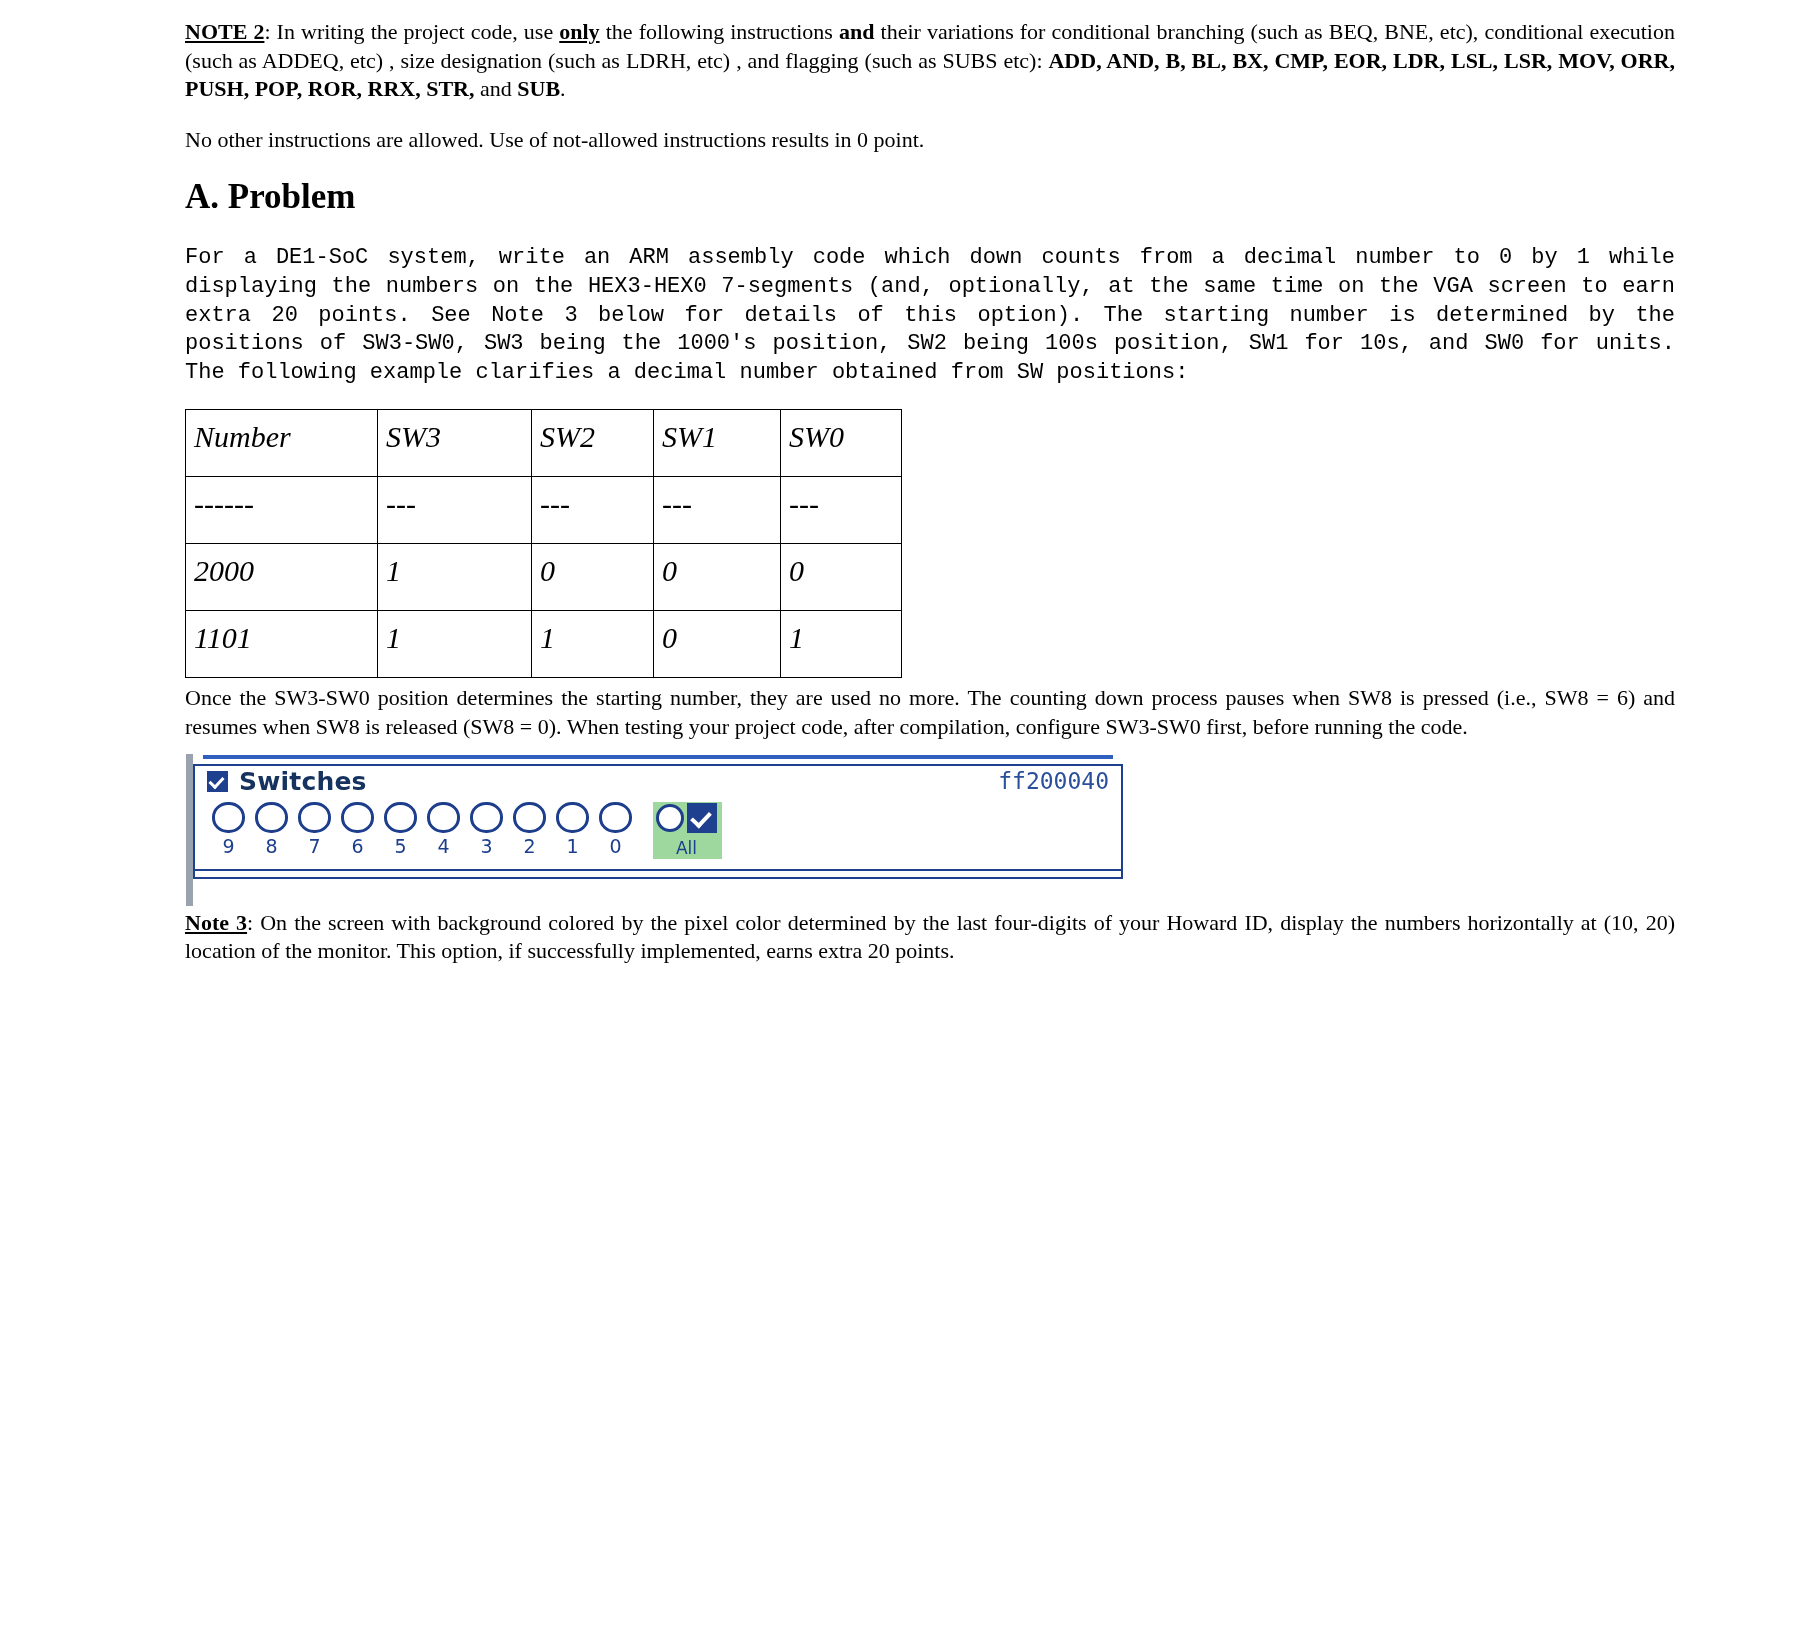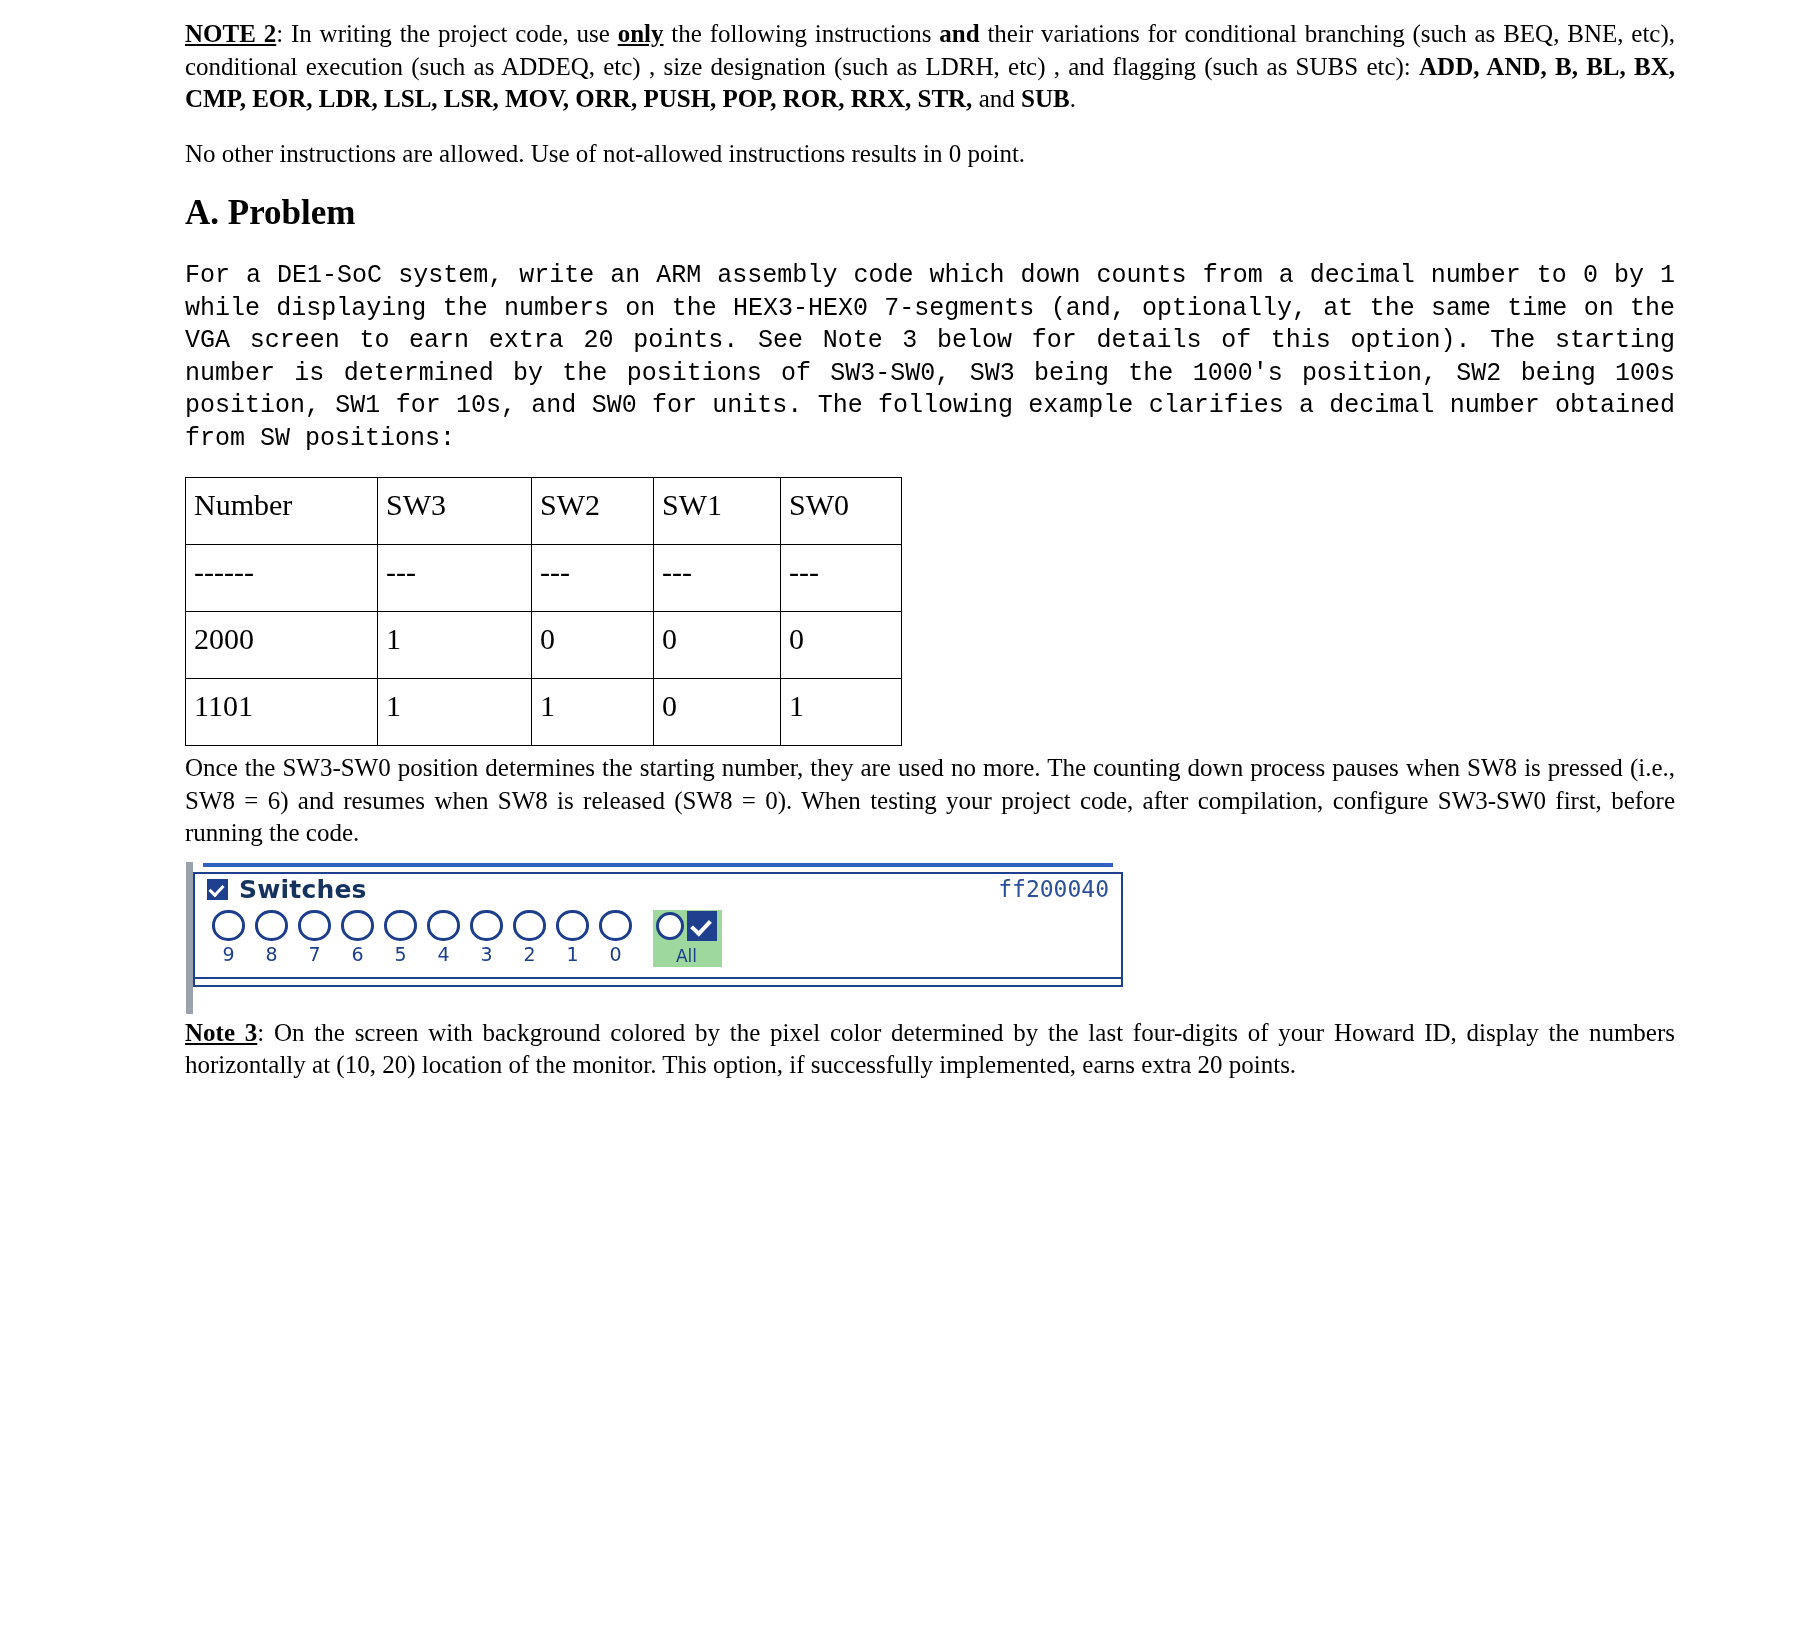--- a/index.html
+++ b/index.html
@@ -14,21 +14,21 @@
     color: #000000;
     position: relative;
     overflow: hidden;
   }
   .page {
     padding: 18px 130px 0 185px;
     box-sizing: border-box;
     width: 1805px;
   }
   p.body-text {
-    font-size: 25px;
+    font-size: 22px;
     line-height: 1.30;
     text-align: justify;
     margin: 0 0 22px 0;
   }
   .note-label {
     font-weight: bold;
     text-decoration: underline;
   }
   .bold {
     font-weight: bold;
@@ -44,20 +44,21 @@
     line-height: 1.2;
   }
   .tight {
     margin-bottom: 20px;
     font-family: Liberation Mono, monospace;
   }
   table.sw-table {
     border-collapse: collapse;
     margin: 0 0 6px 0;
     table-layout: fixed;
+    font-style: italic;
   }
   table.sw-table td {
     border: 1.5px solid #000;
     font-size: 30px;
     padding: 10px 8px 12px 8px;
     vertical-align: top;
     line-height: 1.1;
     height: 44px;
   }
   table.sw-table td.c0 { width: 175px; }

